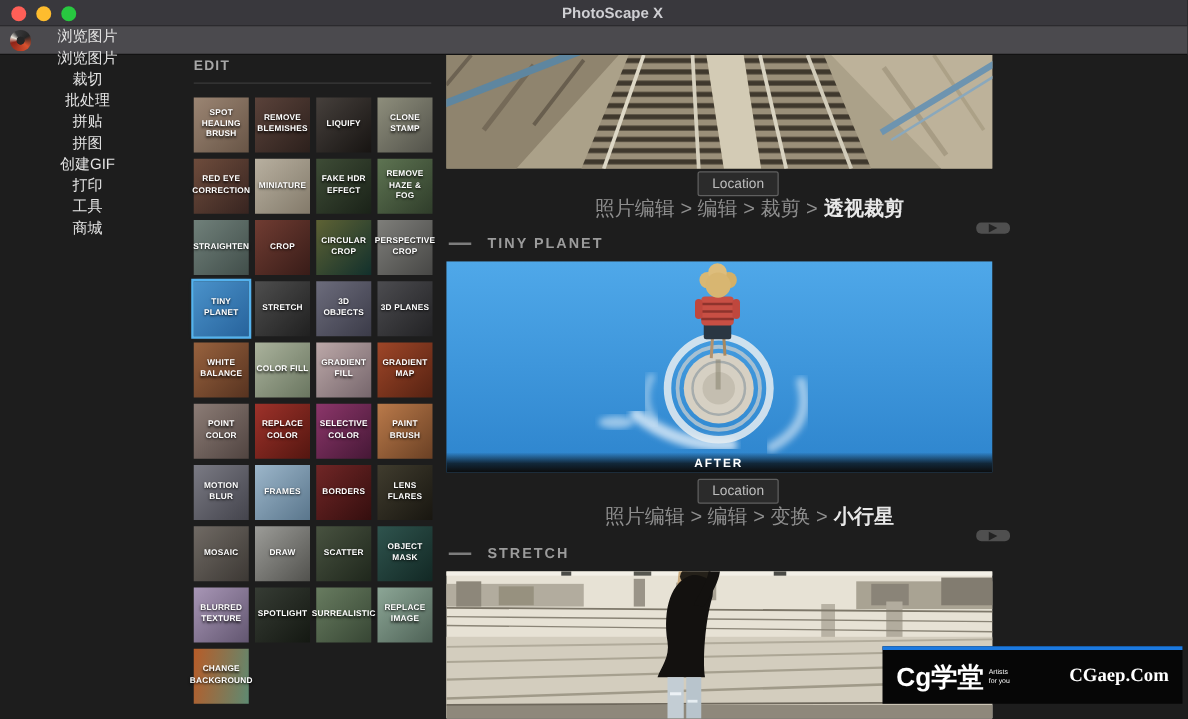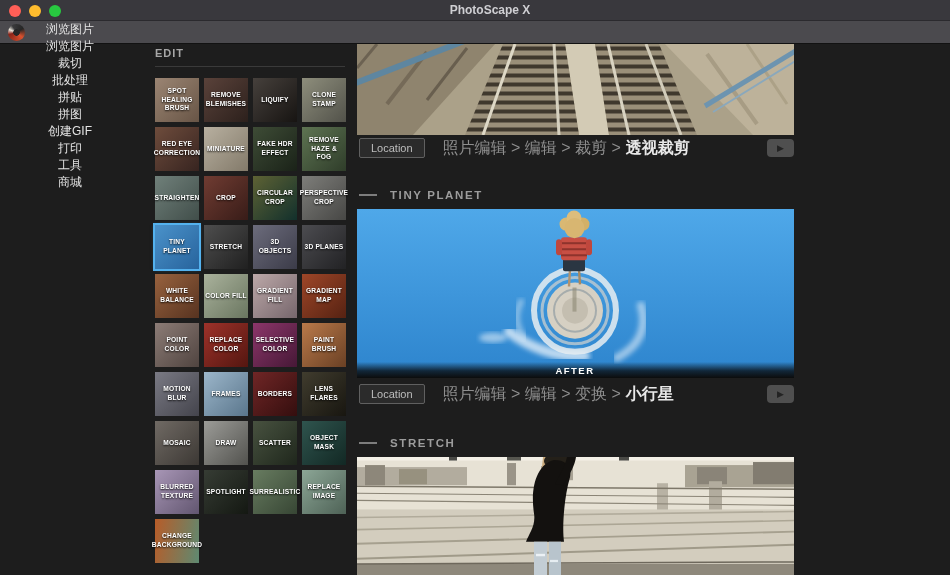--- a/index.html
+++ b/index.html
@@ -30,21 +30,21 @@
   .sidebar-divider{position:absolute;left:155px;top:66px;width:190px;height:1px;background:#3a3a3a;}
   .tool-grid{position:absolute;left:155px;top:78px;width:192px;display:grid;grid-template-columns:repeat(4,44px);gap:5px;}
   .tile{height:44px;display:flex;align-items:center;justify-content:center;text-align:center;box-sizing:border-box;cursor:pointer;border:none;padding:1px;}
   .tile.selected{outline:2px solid #54b2ee;outline-offset:0;box-shadow:0 0 4px rgba(84,178,238,.5);}
   .tile-label{font-size:6.6px;font-weight:bold;color:#ffffff;line-height:1.3;letter-spacing:.2px;text-shadow:0 1px 2px rgba(0,0,0,.95);}
 
   
   .main{position:absolute;left:357px;top:44px;width:437px;height:531px;}
   .abs{position:absolute;left:0;}
   .preview{display:block;width:437px;}
-  .loc-row{position:absolute;left:2px;width:435px;display:flex;align-items:center;height:22px;}
+  .loc-row{position:absolute;left:16px;width:435px;display:flex;align-items:center;height:22px;flex-direction:column;}
   .loc-badge{font-size:11px;color:#bdbdbd;border:1px solid #606060;background:#2b2b2b;padding:3px 11px;border-radius:2px;}
   .crumb{margin-left:18px;font-size:16px;color:#8e8e8e;}
   .crumb-current{color:#e8e8e8;font-weight:bold;margin-left:5px;}
   .play-btn{margin-left:auto;margin-right:0;width:27px;height:18px;background:#4f4f4f;border:none;border-radius:4px;display:flex;align-items:center;justify-content:center;cursor:pointer;padding:0;}
   .play-glyph{color:#232323;font-size:9px;line-height:1;}
   .section-head{position:absolute;left:2px;display:flex;align-items:center;height:14px;}
   .dash{width:18px;height:2px;background:#7d7d7d;margin-right:13px;}
   .section-title{font-size:11.5px;font-weight:bold;color:#9c9c9c;letter-spacing:1.6px;}
 
   
@@ -338,14 +338,20 @@
       <path d="M197,3 C180,7 173,30 177,56 C179,68 172,76 169,84 L207,84 C205,70 207,40 213,20 C215,9 209,3 197,3 Z" fill="#13110f"></path>
       <path d="M206,28 C213,17 218,8 219,0 L210,0 C208,10 201,20 198,27 Z" fill="#13110f"></path>
       <rect x="177" y="84" width="13" height="33" fill="#c3cdd4"></rect>
       <rect x="192" y="84" width="12" height="33" fill="#b8c4cc"></rect>
       <rect x="179" y="96" width="9" height="2.4" fill="#ecf1f5"></rect>
       <rect x="193" y="102" width="8" height="2.2" fill="#e6edf1"></rect>
     </svg>
 
   </div>
 
+  <div class="watermark">
+    <span class="wm-logo">Cg学堂</span>
+    <span class="wm-tagline">Artists
+for you</span>
+    <span class="wm-site">CGaep.Com</span>
+  </div>
 
 </div>
 
 </body></html>

